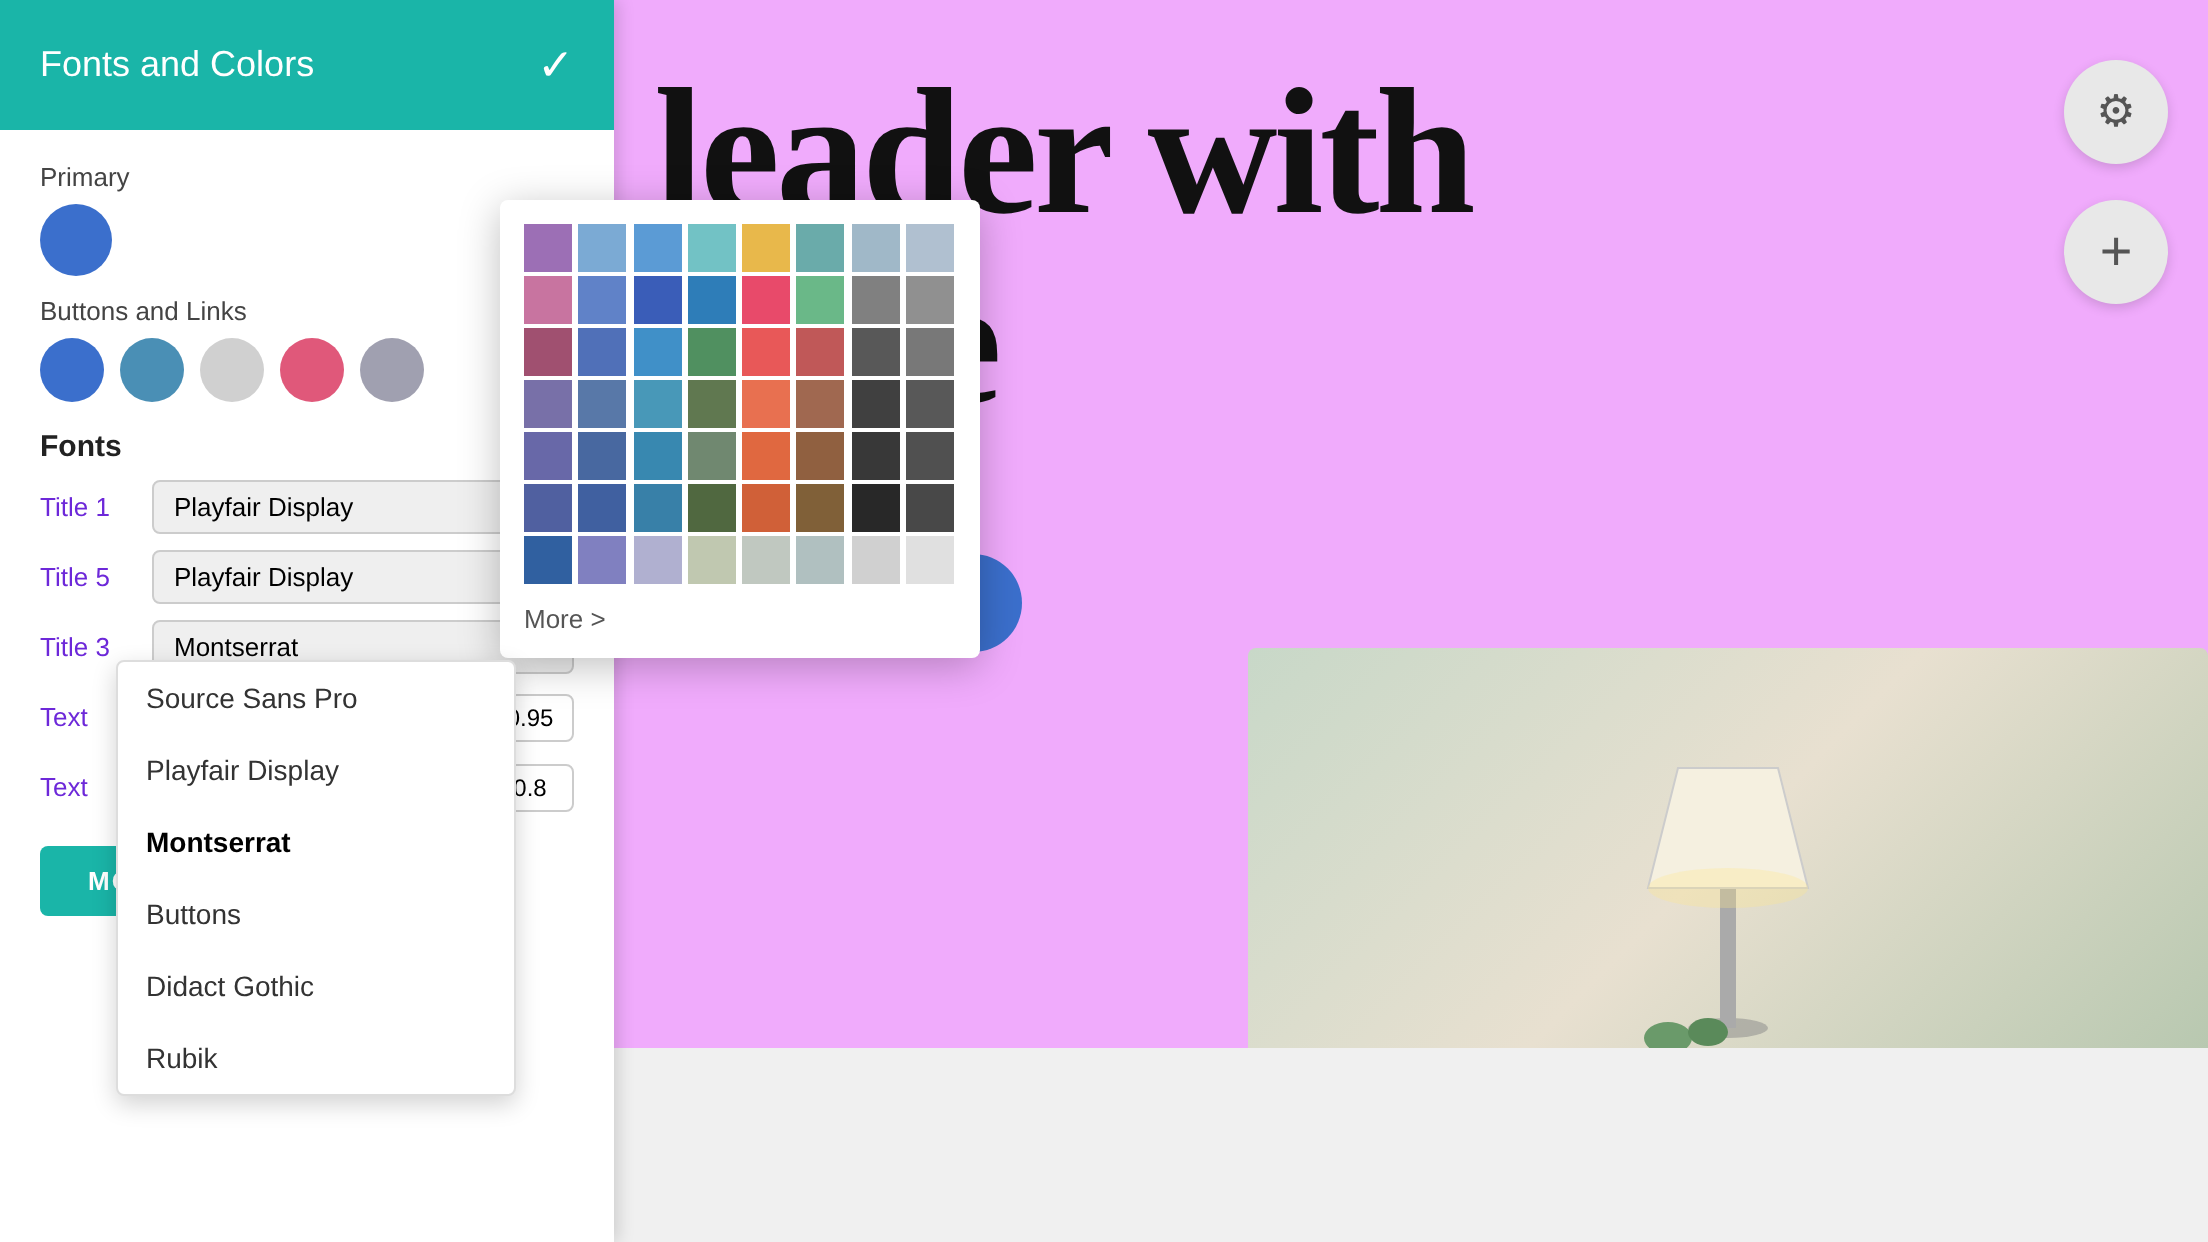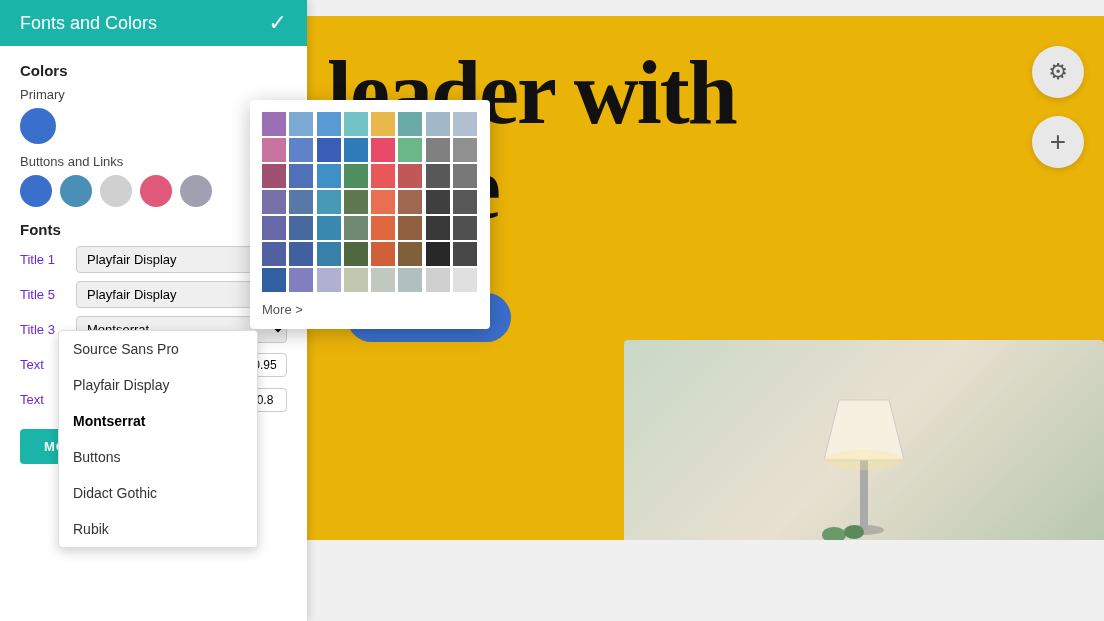--- a/index.html
+++ b/index.html
@@ -17,21 +17,21 @@
       display: flex;
       flex-direction: column;
     }
     .sidebar-header {
       background: #1ab5a8;
       color: #fff;
       display: flex;
       align-items: center;
       justify-content: space-between;
       padding: 0 20px;
-      height: 46px;
+      height: 65px;
       flex-shrink: 0;
     }
     .sidebar-header-title {
       font-size: 18px;
       font-weight: 500;
     }
     .sidebar-header-check {
       font-size: 22px;
     }
     .sidebar-body {
@@ -173,24 +173,24 @@
       letter-spacing: 1px;
       cursor: pointer;
       margin-top: 8px;
       text-transform: uppercase;
     }
 
     
     .main-content {
       position: absolute;
       left: 307px;
-      top: 16px;
+      top: 0;
       width: 797px;
       height: 524px;
-      background: #eab308;
+      background: #f0abfc;
       overflow: hidden;
     }
 
     .hero-text {
       padding: 30px 40px 0 20px;
     }
     .hero-heading {
       font-size: 90px;
       font-weight: 900;
       line-height: 1.05;
@@ -265,21 +265,20 @@
   </style>
 </head>
 <body>
 
 <div class="sidebar">
   <div class="sidebar-header">
     <span class="sidebar-header-title">Fonts and Colors</span>
     <span class="sidebar-header-check">✓</span>
   </div>
   <div class="sidebar-body">
-    <div class="section-label">Colors</div>
     <div class="subsection-label">Primary</div>
     <div class="primary-color-container">
       <div class="primary-dot"></div>
     </div>
     <div class="buttons-links-label">Buttons and  Links</div>
     <div class="color-row">
       <span class="color-swatch" style="background:#3b6fcc"></span>
       <span class="color-swatch" style="background:#4a8fb5"></span>
       <span class="color-swatch" style="background:#d0d0d0"></span>
       <span class="color-swatch" style="background:#e0587a"></span>

